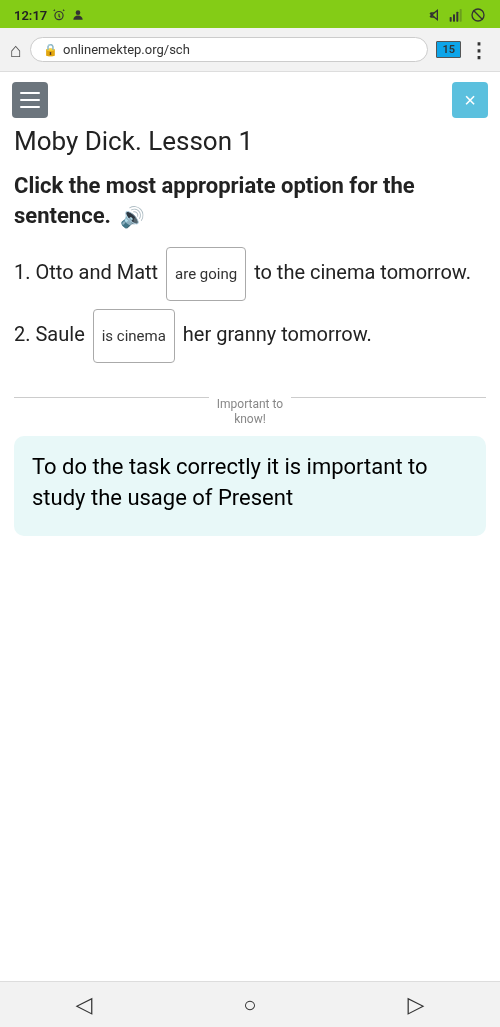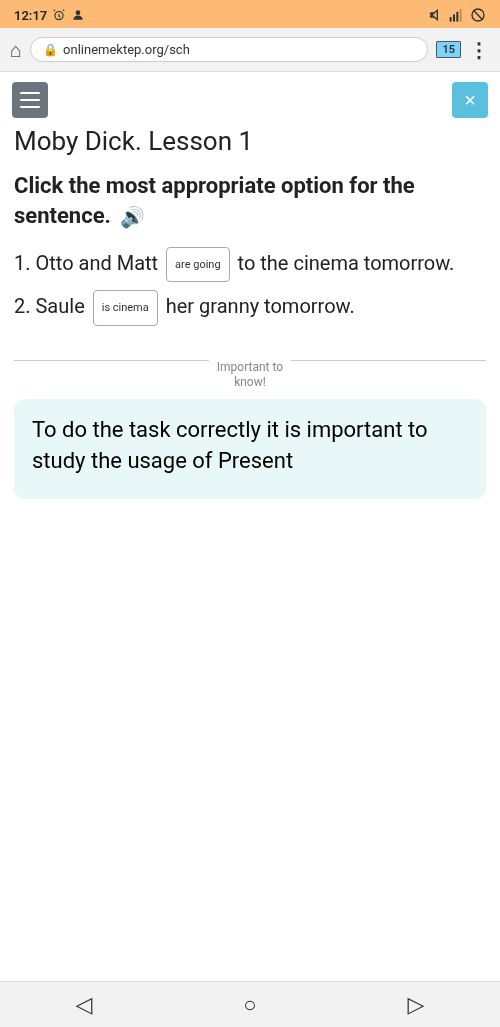--- a/index.html
+++ b/index.html
@@ -9,21 +9,21 @@
       width: 500px;
       min-height: 1027px;
       font-family: -apple-system, BlinkMacSystemFont, 'Segoe UI', Roboto, Arial, sans-serif;
       background: #fff;
       color: #222;
       overflow-x: hidden;
     }
 
     
     .status-bar {
-      background: #fdba74;
+      background: #84cc16;
       display: flex;
       justify-content: space-between;
       align-items: center;
       padding: 6px 14px 4px 14px;
       font-size: 13px;
       font-weight: 600;
       height: 28px;
     }
     .status-bar-left { display: flex; align-items: center; gap: 5px; }
     .status-bar-right { display: flex; align-items: center; gap: 5px; font-size: 12px; }
@@ -50,21 +50,21 @@
       border-radius: 18px;
       display: flex;
       align-items: center;
       padding: 4px 12px;
       gap: 5px;
       font-size: 13px;
       color: #333;
     }
     .lock-icon { font-size: 12px; color: #555; }
     .tab-badge {
-      background: #7dd3fc;
+      background: #0ea5e9;
       border: 1.5px solid #555;
       border-radius: 1px;
       font-size: 11px;
       font-weight: 600;
       color: #333;
       padding: 1px 5px;
       min-width: 22px;
       text-align: center;
     }
     .dots-menu { font-size: 20px; color: #333; font-weight: 700; letter-spacing: 1px; }
@@ -153,22 +153,22 @@
     .sentence-item {
       font-size: 20px;
       color: #222;
       line-height: 1.6;
       margin-bottom: 8px;
     }
     .answer-badge {
       display: inline-block;
       border: 1.5px solid #aaa;
       border-radius: 4px;
-      padding: 8px 8px;
-      font-size: 11px;
+      padding: 14px 8px;
+      font-size: 15px;
       color: #333;
       background: #fff;
       white-space: nowrap;
       vertical-align: middle;
       margin: 0 3px;
     }
 
     
     .important-divider {
       display: flex;

